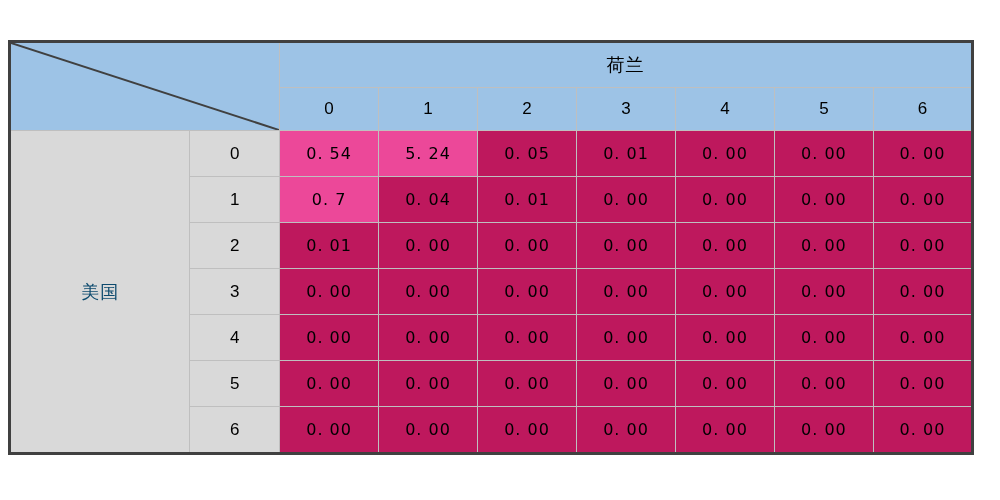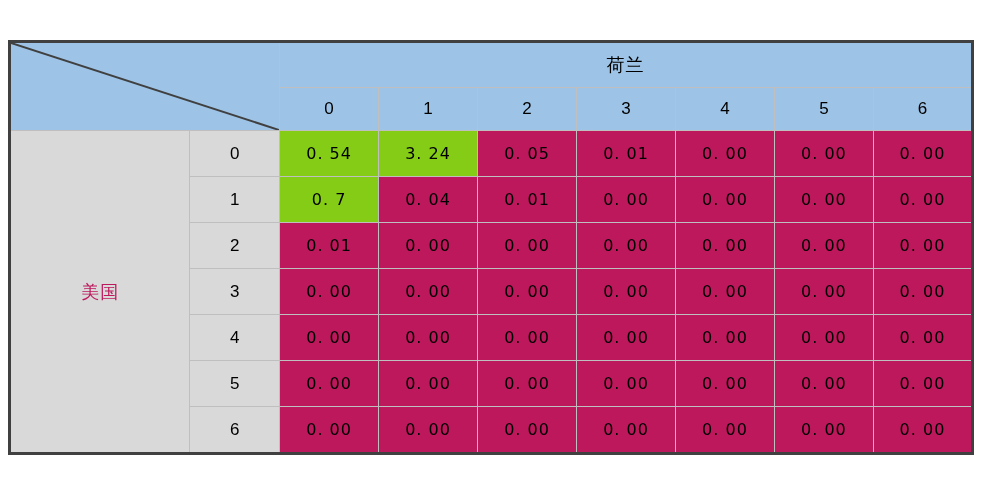--- a/index.html
+++ b/index.html
@@ -78,42 +78,42 @@
     font-weight: bold;
     color: #000;
   }
 
   
   .rowgroup-head {
     background: #d9d9d9;
     width: 175px;
     font-size: 18px;
     font-weight: bold;
-    color: #be185d;
+    color: #0c4a6e;
     letter-spacing: 1px;
   }
   .rowidx {
     background: #d9d9d9;
     width: 87px;
     height: 45px;
     font-size: 17px;
     color: #000;
   }
 
   
   .cell {
     background: #be185d;
     height: 45px;
     font-size: 16px;
     font-family: "DejaVu Sans", sans-serif;
     color: #000;
     letter-spacing: 1px;
   }
   .cell.hl {
-    background: #84cc16;
+    background: #ec4899;
     margin-left: 12px;
   }
 </style>
 </head>
 <body>
 
 <div class="sheet">
   <table class="matrix">
     <colgroup>
       <col style="width:175px">
@@ -142,21 +142,21 @@
         <td class="colidx">3</td>
         <td class="colidx">4</td>
         <td class="colidx">5</td>
         <td class="colidx rightline">6</td>
       </tr>
 
       <tr>
         <td class="rowgroup-head leftline bottomline" rowspan="7">美国</td>
         <td class="rowidx">0</td>
         <td class="cell hl">0. 54</td>
-        <td class="cell hl">3. 24</td>
+        <td class="cell hl">5. 24</td>
         <td class="cell">0. 05</td>
         <td class="cell">0. 01</td>
         <td class="cell">0. 00</td>
         <td class="cell">0. 00</td>
         <td class="cell rightline">0. 00</td>
       </tr>
 
       <tr>
         <td class="rowidx">1</td>
         <td class="cell hl">0. 7</td>

